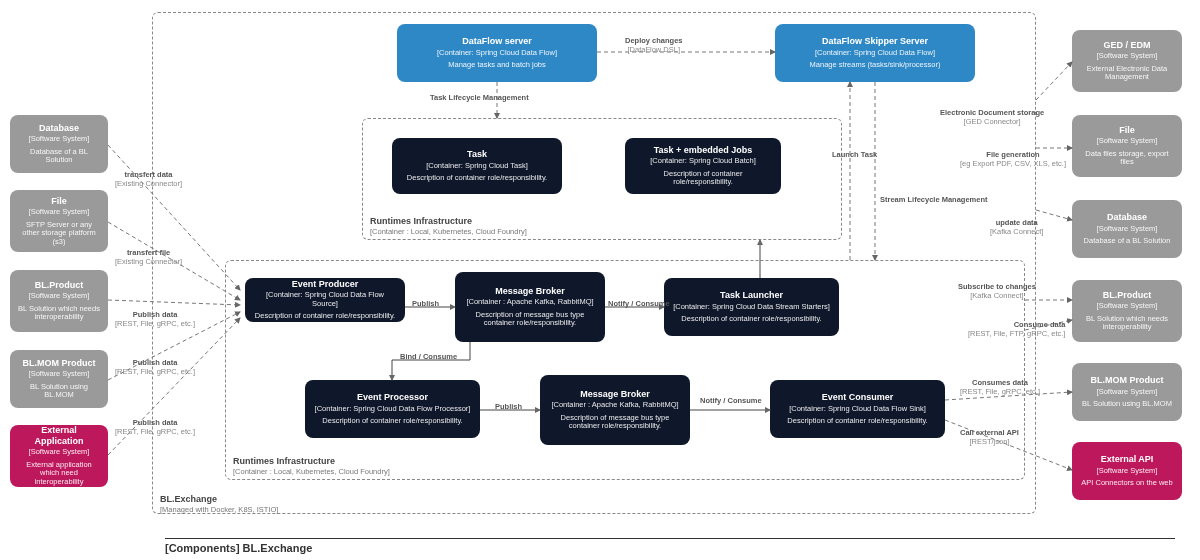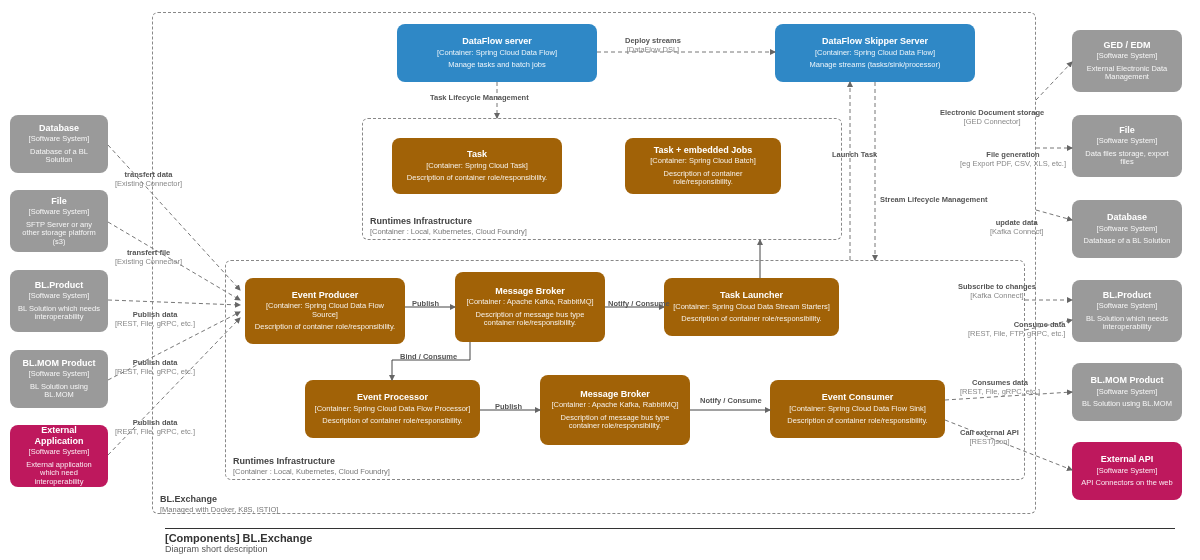--- a/index.html
+++ b/index.html
@@ -1,21 +1,21 @@
 <!DOCTYPE html>
 <html><head>
 <meta charset="utf-8">
 <style>
   html,body{margin:0;padding:0;font-family:Arial,Helvetica,sans-serif;background:#fff;color:#333}
   .stage{position:relative;width:1200px;height:560px;overflow:hidden}
   .box{position:absolute;border-radius:8px;padding:6px 8px;box-sizing:border-box;text-align:center;display:flex;flex-direction:column;justify-content:center;gap:2px;line-height:1.15}
   .gray{background:#9a9a9a;color:#fff}
   .purple{background:#be185d;color:#fff}
   .blue{background:#2f88c6;color:#fff}
-  .lblue{background:#a16207;color:#fff}
+  .lblue{background:#0f172a;color:#fff}
   .title{font-size:9px;font-weight:bold}
   .sub{font-size:7.5px;opacity:.9}
   .desc{font-size:7.5px;opacity:.9;margin-top:2px}
   .dash{position:absolute;border:1.5px dashed #888;border-radius:6px;box-sizing:border-box}
   .glabel{position:absolute;font-size:9px;font-weight:bold;color:#444}
   .gsub{position:absolute;font-size:7.5px;color:#777}
   .edge{position:absolute;font-size:7.5px;color:#555;text-align:center;white-space:nowrap}
   .edge .et{font-weight:bold}
   .edge .es{color:#888}
   .caption{position:absolute;left:165px;bottom:6px;border-top:1.5px solid #333;padding-top:3px;width:1010px}
@@ -110,21 +110,21 @@
   <div class="box lblue" style="left:392px;top:138px;width:170px;height:56px">
     <span class="title">Task</span>
     <span class="sub">[Container: Spring Cloud Task]</span>
     <span class="desc">Description of container role/responsibility.</span>
   </div>
   <div class="box lblue" style="left:625px;top:138px;width:156px;height:56px">
     <span class="title">Task + embedded Jobs</span>
     <span class="sub">[Container: Spring Cloud Batch]</span>
     <span class="desc">Description of container role/responsibility.</span>
   </div>
-  <div class="box lblue" style="left:245px;top:278px;width:160px;height:66px">
+  <div class="box lblue" style="left:245px;top:278px;width:160px;height:44px">
     <span class="title">Event Producer</span>
     <span class="sub">[Container: Spring Cloud Data Flow Source]</span>
     <span class="desc">Description of container role/responsibility.</span>
   </div>
   <div class="box lblue" style="left:455px;top:272px;width:150px;height:70px">
     <span class="title">Message Broker</span>
     <span class="sub">[Container : Apache Kafka, RabbitMQ]</span>
     <span class="desc">Description of message bus type container role/responsibility.</span>
   </div>
   <div class="box lblue" style="left:664px;top:278px;width:175px;height:58px">
@@ -175,21 +175,21 @@
     <g stroke="#444" stroke-width="1" fill="none" marker-end="url(#ar)">
       <line x1="405" y1="307" x2="455" y2="307"></line>
       <line x1="605" y1="307" x2="664" y2="307"></line>
       <line x1="480" y1="410" x2="540" y2="410"></line>
       <line x1="690" y1="410" x2="770" y2="410"></line>
       <path d="M470 342 L470 360 L392 360 L392 380"></path>
       <line x1="760" y1="278" x2="760" y2="240"></line>
     </g>
   </svg>
 
-  <div class="edge" style="left:625px;top:36px"><span class="et">Deploy streams</span><br><span class="es">[DataFlow DSL]</span></div>
+  <div class="edge" style="left:625px;top:36px"><span class="et">Deploy changes</span><br><span class="es">[DataFlow DSL]</span></div>
   <div class="edge" style="left:430px;top:93px"><span class="et">Task Lifecycle Management</span></div>
   <div class="edge" style="left:832px;top:150px"><span class="et">Launch Task</span></div>
   <div class="edge" style="left:880px;top:195px"><span class="et">Stream Lifecycle Management</span></div>
   <div class="edge" style="left:940px;top:108px"><span class="et">Electronic Document storage</span><br><span class="es">[GED Connector]</span></div>
   <div class="edge" style="left:960px;top:150px"><span class="et">File generation</span><br><span class="es">[eg Export PDF, CSV, XLS, etc.]</span></div>
   <div class="edge" style="left:990px;top:218px"><span class="et">update data</span><br><span class="es">[Kafka Connect]</span></div>
   <div class="edge" style="left:958px;top:282px"><span class="et">Subscribe to changes</span><br><span class="es">[Kafka Connect]</span></div>
   <div class="edge" style="left:968px;top:320px;text-align:right"><span class="et">Consume data</span><br><span class="es">[REST, File, FTP, gRPC, etc.]</span></div>
   <div class="edge" style="left:960px;top:378px"><span class="et">Consumes data</span><br><span class="es">[REST, File, gRPC, etc.]</span></div>
   <div class="edge" style="left:960px;top:428px"><span class="et">Call external API</span><br><span class="es">[REST/json]</span></div>
@@ -199,15 +199,14 @@
   <div class="edge" style="left:115px;top:358px"><span class="et">Publish data</span><br><span class="es">[REST, File, gRPC, etc.]</span></div>
   <div class="edge" style="left:115px;top:418px"><span class="et">Publish data</span><br><span class="es">[REST, File, gRPC, etc.]</span></div>
   <div class="edge" style="left:412px;top:299px"><span class="et">Publish</span></div>
   <div class="edge" style="left:495px;top:402px"><span class="et">Publish</span></div>
   <div class="edge" style="left:608px;top:299px"><span class="et">Notify / Consume</span></div>
   <div class="edge" style="left:700px;top:396px"><span class="et">Notify / Consume</span></div>
   <div class="edge" style="left:400px;top:352px"><span class="et">Bind / Consume</span></div>
 
   <div class="caption">
     <div class="ct">[Components] BL.Exchange</div>
-    <div class="cs">Diagram short description</div>
   </div>
 </div>
 
 </body></html>

